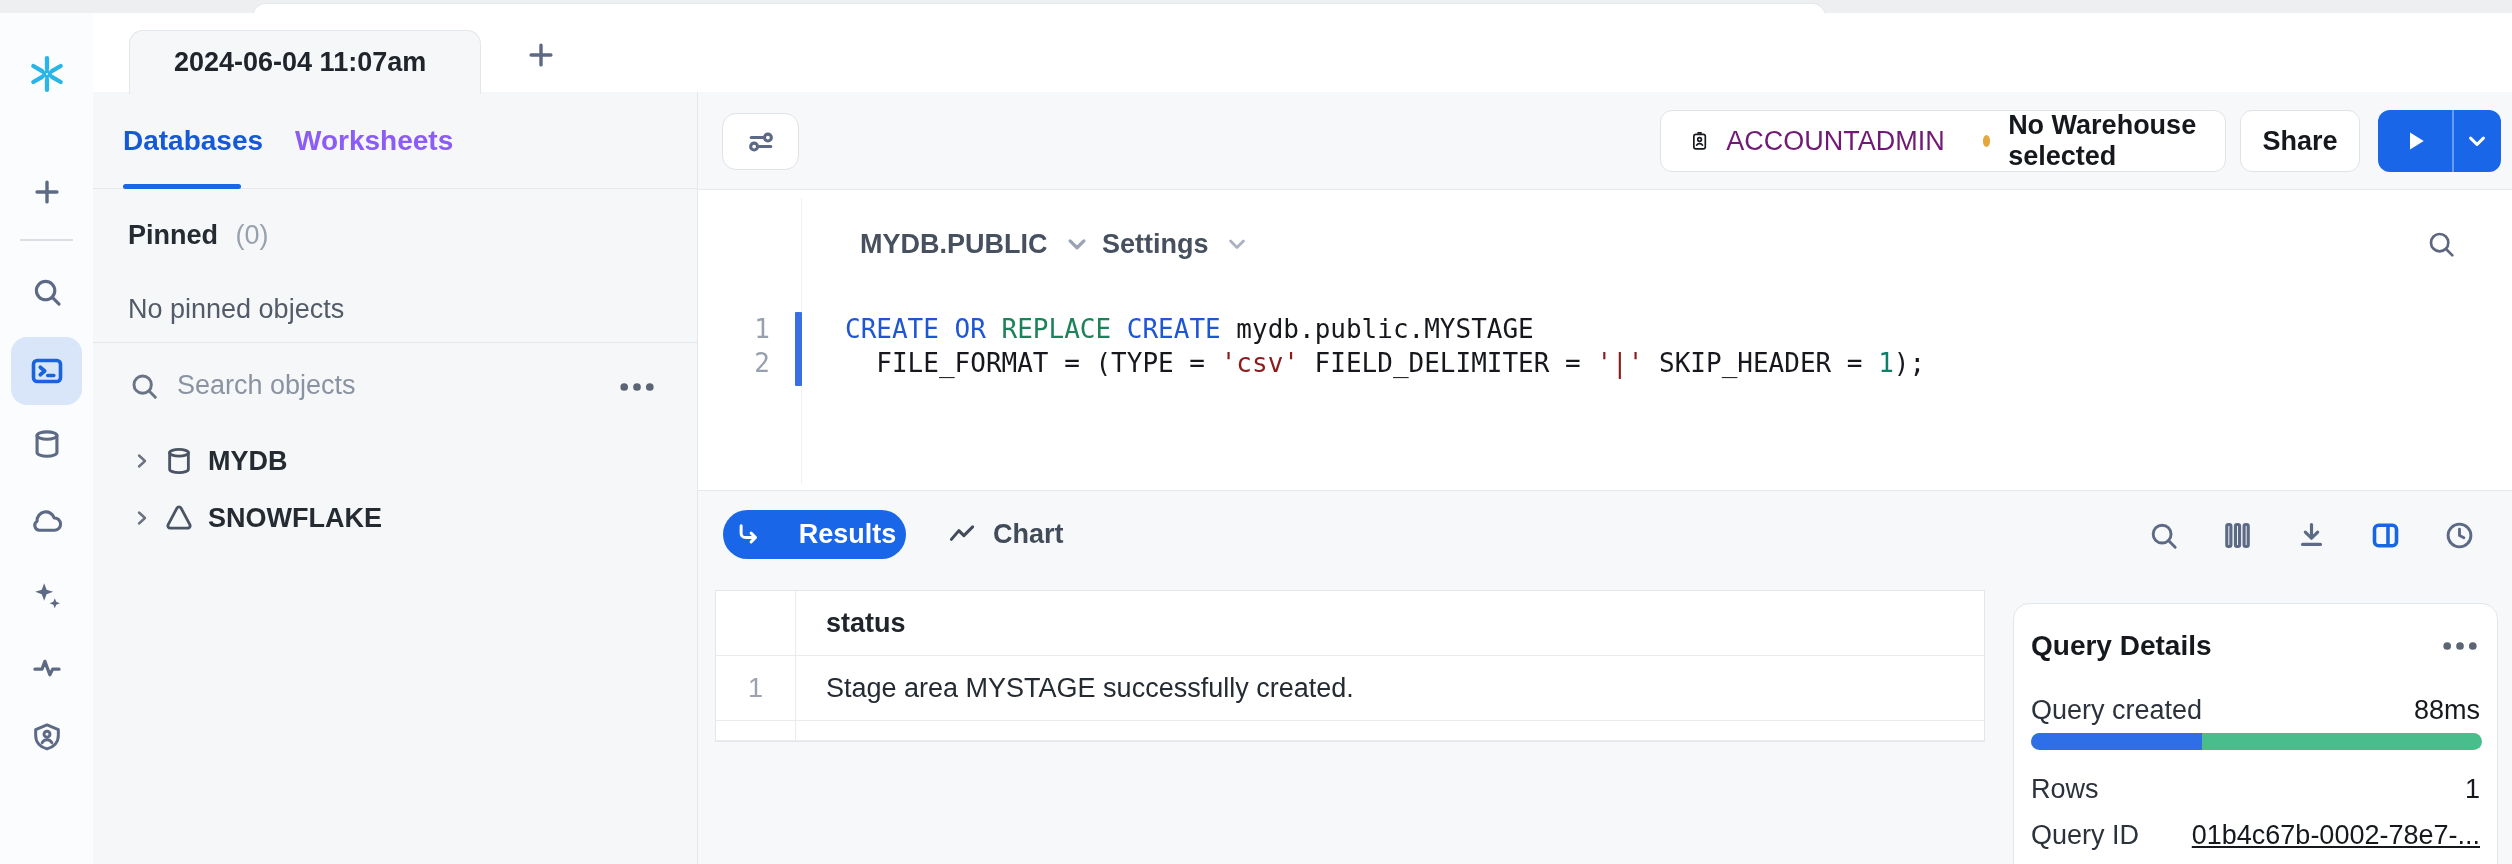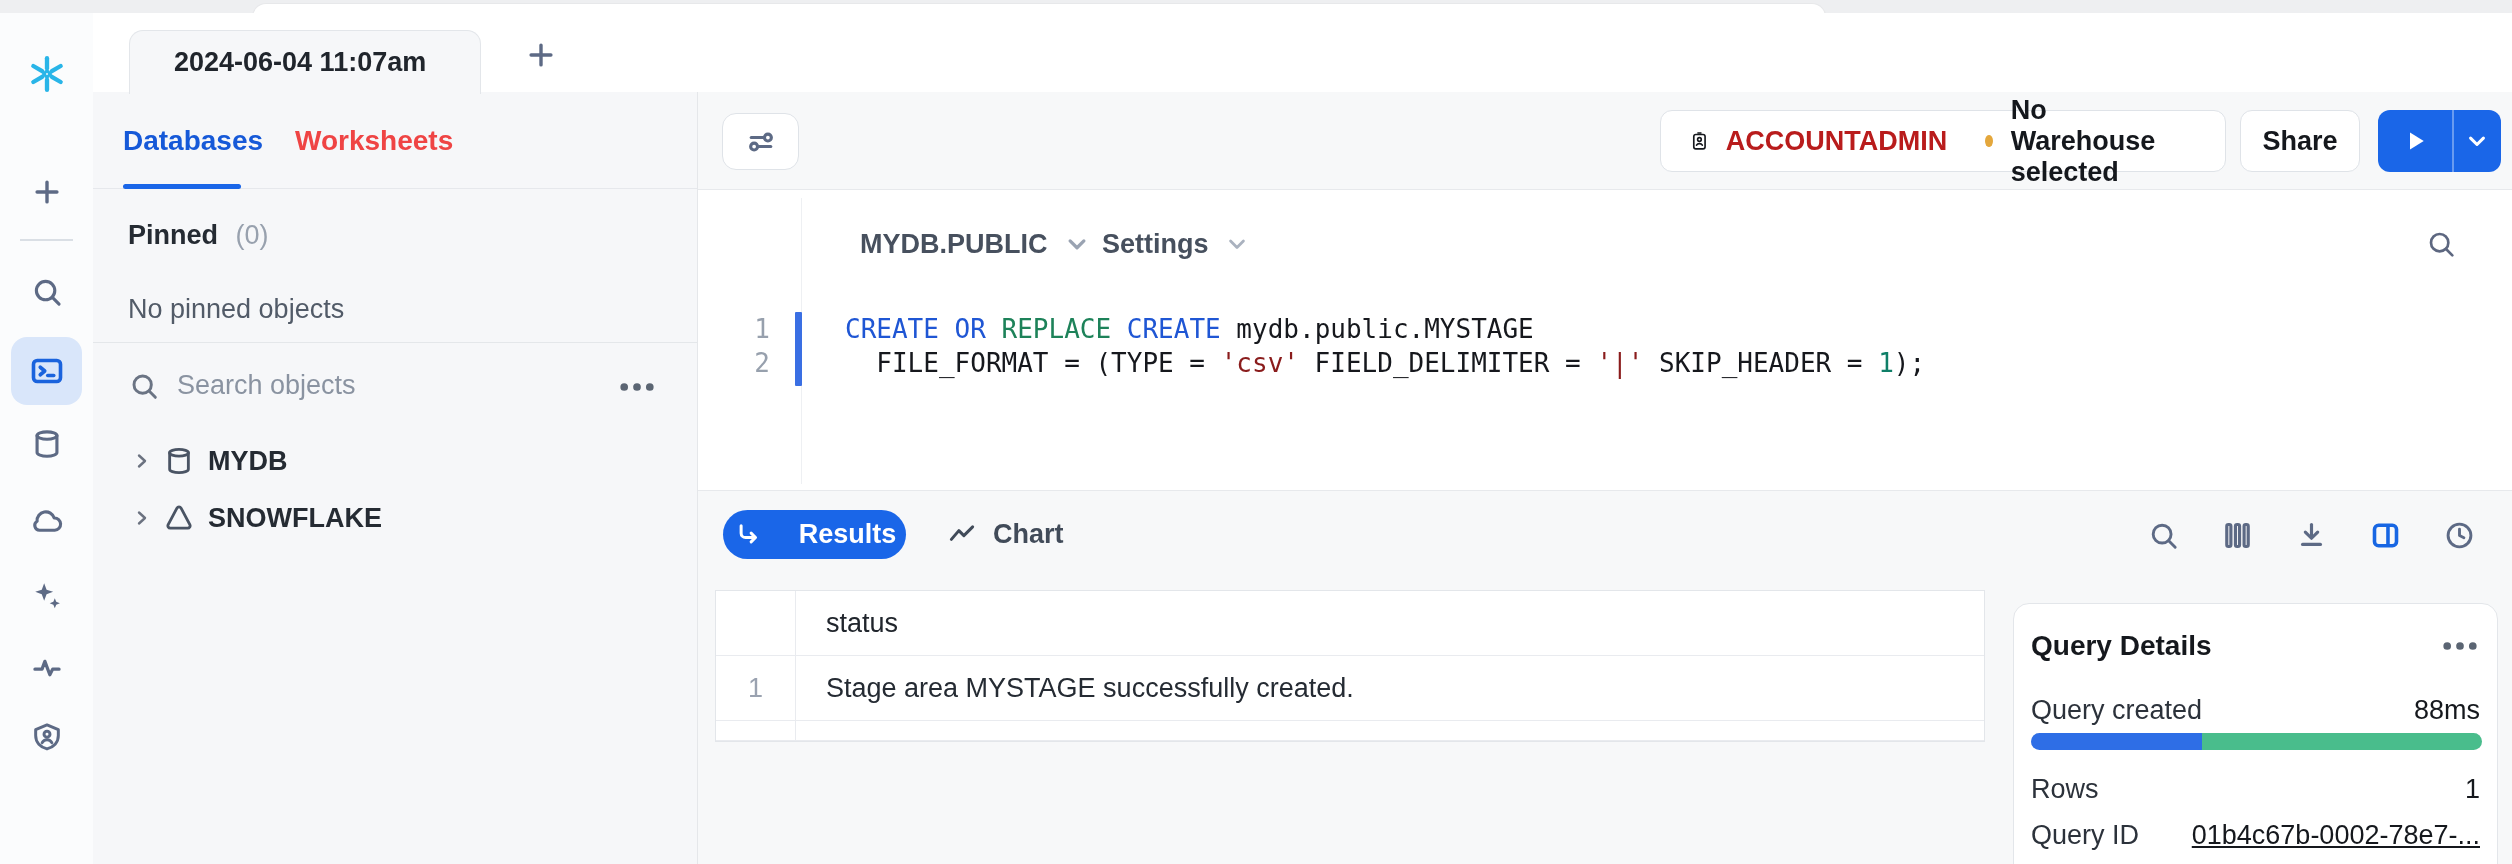--- a/index.html
+++ b/index.html
@@ -27,21 +27,21 @@
           border:1.5px solid #e3e6ea;border-bottom:none;border-radius:14px 14px 0 0;z-index:2;
           display:flex;align-items:center;padding-left:44px;box-sizing:border-box;
           font-size:27px;font-weight:600;color:#20252c;}
   .tab-plus{position:absolute;left:430px;top:24px;width:36px;height:36px;display:flex;align-items:center;justify-content:center;}
 
   
   .explorer{left:93px;top:92px;width:605px;height:772px;background:#f6f7f9;border-right:1px solid #e5e7ea;box-sizing:border-box;}
   .exp-tabs{position:absolute;left:0;top:0;width:100%;height:97px;border-bottom:1px solid #e6e8ec;box-sizing:border-box;}
   .exp-tab{position:absolute;top:0;height:97px;line-height:97px;font-size:28px;font-weight:600;}
   .exp-tab.active{color:#1659d8;}
-  .exp-tab.inactive{color:#ef4444;}
+  .exp-tab.inactive{color:#8b5cf6;}
   .exp-underline{position:absolute;left:30px;bottom:-1px;width:118px;height:5px;background:#1a66e8;border-radius:3px;}
   .pinned-row{position:absolute;left:35px;top:128px;font-size:27px;}
   .pinned-label{font-weight:700;color:#252b33;}
   .pinned-count{color:#98a1ae;margin-left:10px;}
   .empty-pinned{position:absolute;left:35px;top:202px;font-size:27px;color:#525b68;}
   .exp-divider{position:absolute;left:0;top:250px;width:100%;height:1px;background:#e4e7ea;}
   .search-row{position:absolute;left:0;top:262px;width:100%;height:66px;}
   .search-row .mag{position:absolute;left:35px;top:16px;width:32px;height:32px;}
   .search-ph{position:absolute;left:84px;top:16px;font-size:27px;color:#8a93a1;}
   .search-more{position:absolute;right:40px;top:18px;width:40px;height:30px;display:flex;align-items:center;}
@@ -52,21 +52,21 @@
 
   
   .main{left:698px;top:92px;width:1814px;height:772px;background:#fff;}
 
   
   .ws-toolbar{position:absolute;left:0;top:0;width:100%;height:98px;background:#f7f8f9;border-bottom:1px solid #e7e9ec;box-sizing:border-box;}
   .filter-btn{position:absolute;left:24px;top:21px;width:77px;height:57px;background:#fff;border:1.5px solid #dfe3e8;
               border-radius:14px;display:flex;align-items:center;justify-content:center;box-sizing:border-box;}
   .ctx-pill{position:absolute;left:962px;top:18px;width:566px;height:62px;background:#fff;border:1.5px solid #dfe3e8;
             border-radius:12px;display:flex;align-items:center;box-sizing:border-box;padding:0 28px;}
-  .ctx-pill .role{font-size:27px;font-weight:700;color:#b91c1c;margin-left:16px;}
+  .ctx-pill .role{font-size:27px;font-weight:400;color:#701a75;margin-left:16px;}
   .wh-dot{width:12px;height:12px;border-radius:50%;background:#e4a73c;margin-left:38px;}
   .ctx-pill .wh{font-size:27px;font-weight:600;color:#15181d;margin-left:18px;}
   .share-btn{position:absolute;left:1542px;top:18px;width:120px;height:62px;background:#fff;border:1.5px solid #dfe3e8;
              border-radius:12px;display:flex;align-items:center;justify-content:center;box-sizing:border-box;
              font-size:27px;font-weight:700;color:#15181d;}
   .run-btn{position:absolute;left:1680px;top:18px;width:123px;height:62px;background:#1a66e8;border-radius:12px;display:flex;}
   .run-play{width:74px;height:100%;display:flex;align-items:center;justify-content:center;}
   .run-sep{width:1.5px;height:100%;background:rgba(255,255,255,0.35);}
   .run-caret{flex:1;display:flex;align-items:center;justify-content:center;}
 
@@ -97,21 +97,21 @@
   .result-icons .ric{width:33px;height:33px;display:flex;align-items:center;justify-content:center;}
 
   
   .results-content{position:absolute;left:0;top:486px;width:100%;height:286px;background:#f7f8f9;}
   .rtable{position:absolute;left:17px;top:12px;width:1270px;background:#fff;border:1px solid #e3e6ea;box-sizing:border-box;}
   .trow{display:flex;border-bottom:1px solid #e9ebef;height:64px;align-items:stretch;}
   .trow.partial{height:19px;border-bottom:1px solid #e9ebef;}
   .tnum{width:80px;border-right:1px solid #e9ebef;display:flex;align-items:center;justify-content:center;
         font-size:27px;color:#9aa2b0;box-sizing:border-box;flex:none;}
   .tcell{display:flex;align-items:center;padding-left:30px;font-size:27px;color:#252b33;flex:1;}
-  .tcell.hdr{font-weight:400;color:#20252c;}
+  .tcell.hdr{font-weight:700;color:#20252c;}
 
   .qpanel{position:absolute;left:1315px;top:25px;width:485px;height:290px;background:#fff;border:1.5px solid #e3e6ea;
           border-radius:16px;box-sizing:border-box;padding:0 17px;}
   .qp-head{position:absolute;left:17px;right:17px;top:22px;height:40px;display:flex;align-items:center;justify-content:space-between;}
   .qp-title{font-size:28px;font-weight:700;color:#15181d;}
   .qp-row{position:absolute;left:17px;right:17px;height:36px;display:flex;align-items:center;justify-content:space-between;
           font-size:27px;}
   .qp-label{color:#2c323b;}
   .qp-value{color:#15181d;}
   .qp-bar{position:absolute;left:17px;right:15px;top:129px;height:17px;border-radius:9px;overflow:hidden;display:flex;background:#e8eaee;}

